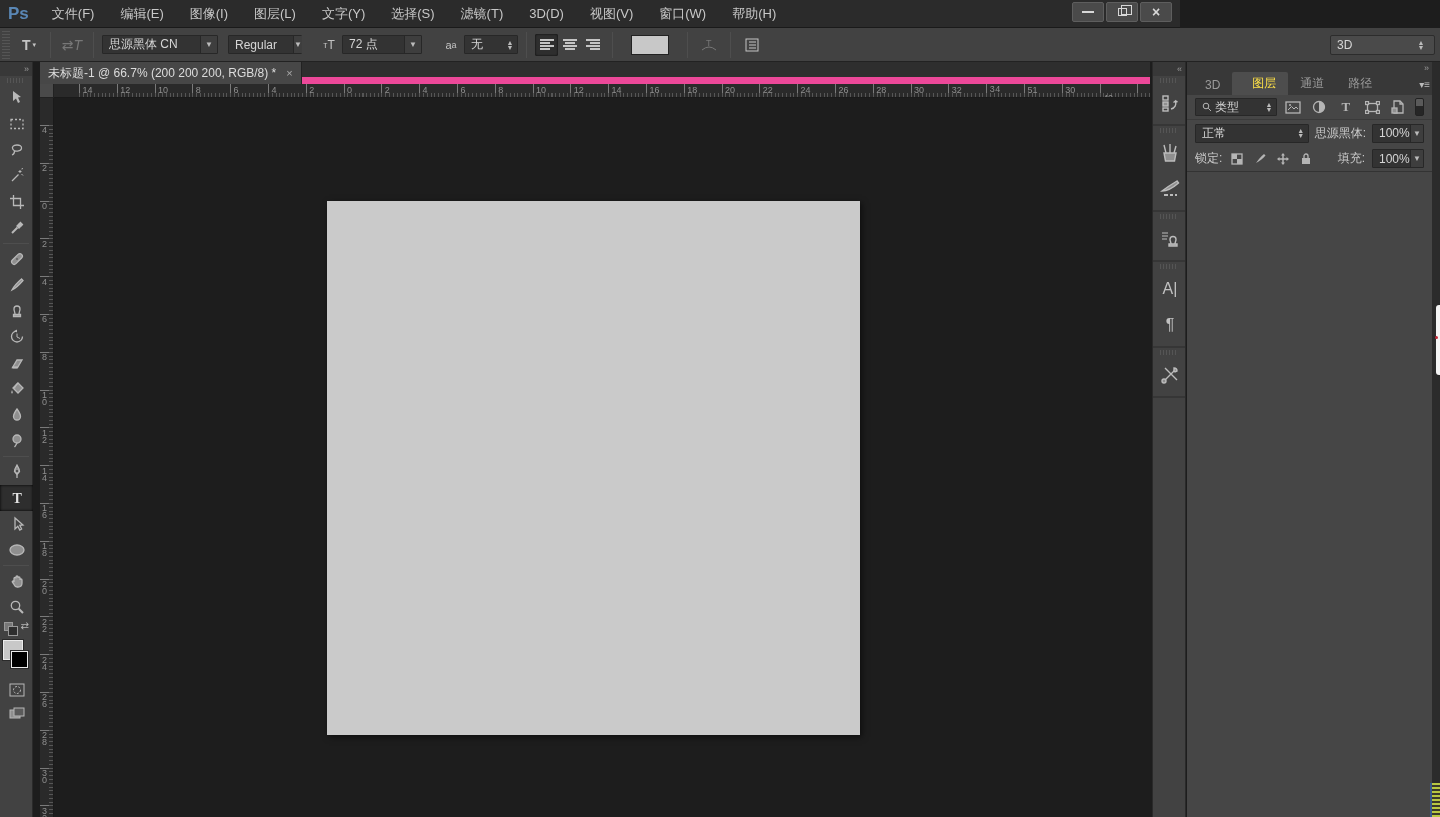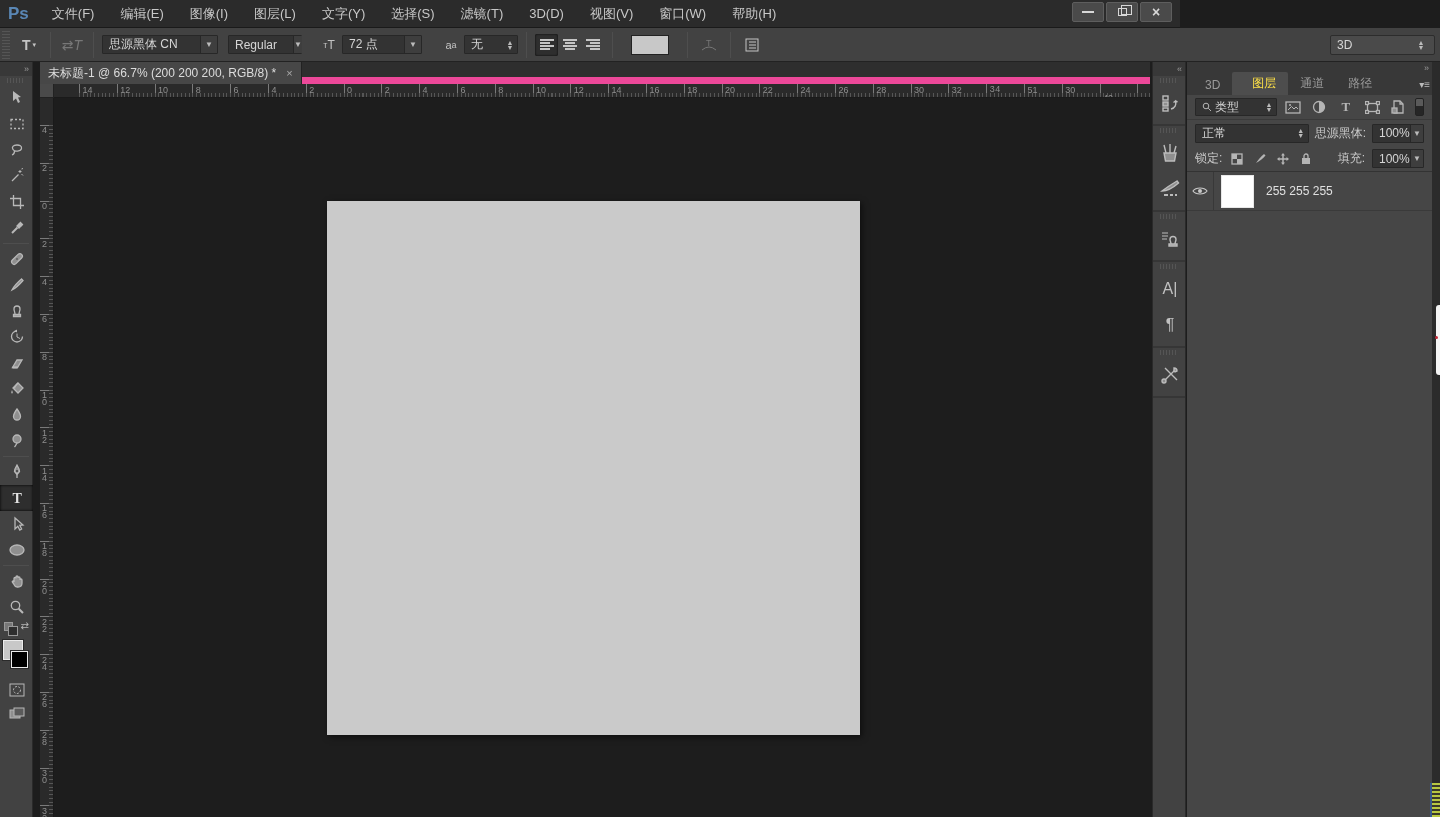--- a/index.html
+++ b/index.html
@@ -627,32 +627,20 @@
             <path d="M4 6 V4 a2 2 0 0 1 4 0 V6"></path>
           </svg>
       </span>
       <span class="plabel" style="margin-left:auto;">填充:</span>
       <div class="field val-combo">
         <span class="fval">100%</span>
         <span class="drop-btn">▼</span>
       </div>
     </div>
     <div id="layers-list">
-      <div class="layer-row">
-        <span class="eye-cell">
-          <svg width="16" height="10" viewBox="0 0 16 10">
-              <path d="M1 5 C4 1 12 1 15 5 C12 9 4 9 1 5 Z"></path>
-              <circle cx="8" cy="5" r="2" fill="#c9c9c9" stroke="none"></circle>
-            </svg>
-        </span>
-        <span class="thumb-wrap">
-          <span class="thumb" style="background: rgb(255, 255, 255); display: block;"></span>
-        </span>
-        <span class="layer-name">255 255 255</span>
-      </div>
     </div>
   </div>
 </div>
 
 <div id="right-gutter"></div>
 <div id="edge-sliver-white"></div>
 <div id="edge-sliver-dot"></div>
 <div id="edge-sliver-stripes"></div>
 
 </body></html>

